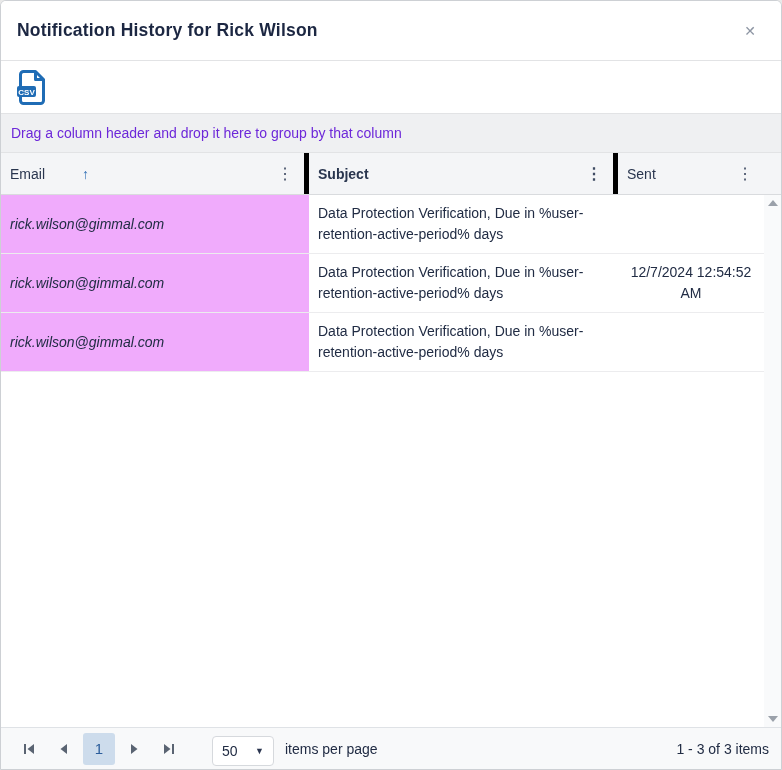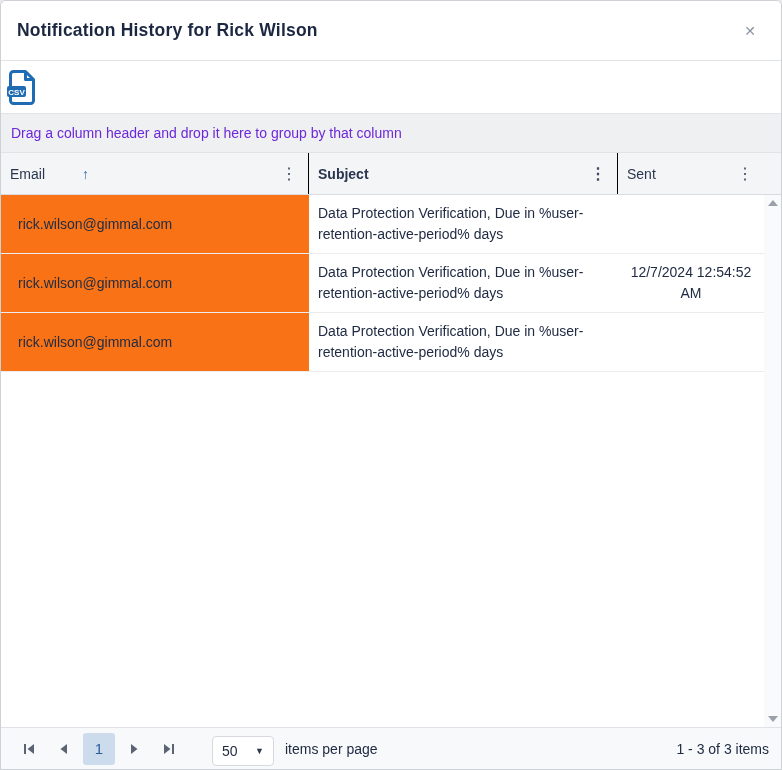--- a/index.html
+++ b/index.html
@@ -33,21 +33,21 @@
   .close-btn {
     margin-left: auto;
     width: 30px; height: 30px;
     display: flex; align-items: center; justify-content: center;
     color: #8d95a3; font-size: 14px; cursor: pointer;
   }
   
   .toolbar {
     height: 52px; flex: none;
     display: flex; align-items: center;
-    padding: 0 5px;
+    padding: 0 15px;
     background: #fff;
   }
   .csv-btn { display: flex; align-items: center; cursor: pointer; }
   
   .groupbar {
     height: 40px; flex: none;
     background: #eff0f2;
     border-top: 1px solid #e2e3e5;
     border-bottom: 1px solid #e2e3e5;
     display: flex; align-items: center;
@@ -60,21 +60,21 @@
     background: #f4f5f7;
     border-bottom: 1px solid #d9dbde;
     display: flex;
     padding-right: 17px;
   }
   .hcell {
     display: flex; align-items: center;
     padding: 0 9px;
     font-size: 14px; color: #29354e;
   }
-  .hcell.sep { border-right: 1px solid #000000; gap: 22px; }
+  .hcell.sep { border-right: 5px solid #000000; gap: 22px; }
   .col-email { width: 308px; flex: none; }
   .col-subject { width: 309px; flex: none; font-weight: bold; }
   .col-sent { flex: 1; }
   .sort-arrow { color: #2e6db4; margin-left: 15px; font-size: 14px; font-weight: bold; }
   .menu-dots {
     margin-left: auto;
     color: #3f4b63; font-size: 16px; line-height: 1;
     width: 20px; height: 26px;
     display: flex; align-items: center; justify-content: center;
     cursor: pointer; letter-spacing: 0;
@@ -85,22 +85,23 @@
   .grid-row {
     height: 59px;
     display: flex;
     border-bottom: 1px solid #ececee;
     font-size: 14px; color: #212c44;
     background: #fff;
   }
   .cell { display: flex; align-items: center; }
   .cell-email {
     width: 308px; flex: none;
-    background: #f97316;
-    padding: 0 17px;
+    background: #f0abfc;
+    padding: 0 9px;
+    font-style: italic;
   }
   .cell-subject {
     width: 309px; flex: none;
     padding: 6px 9px;
     line-height: 21px;
   }
   .cell-sent {
     flex: 1;
     justify-content: center; text-align: center;
     padding: 0 6px;

